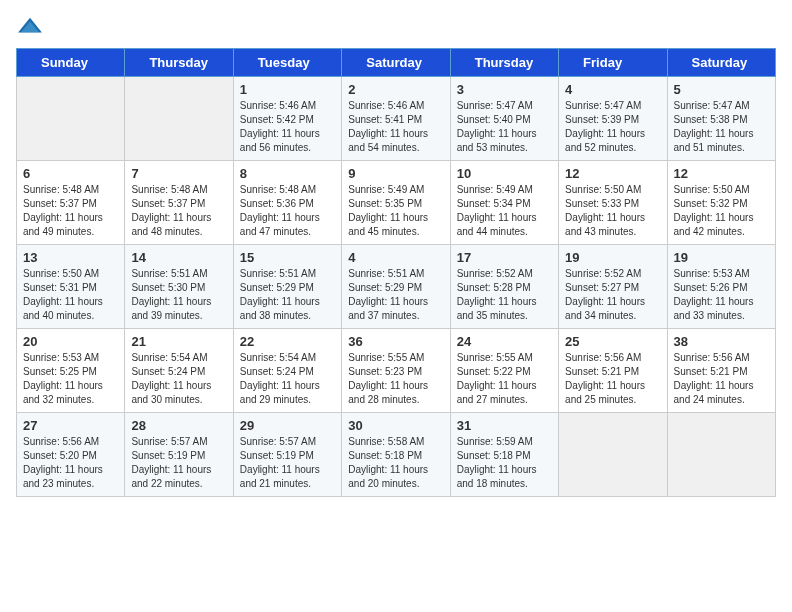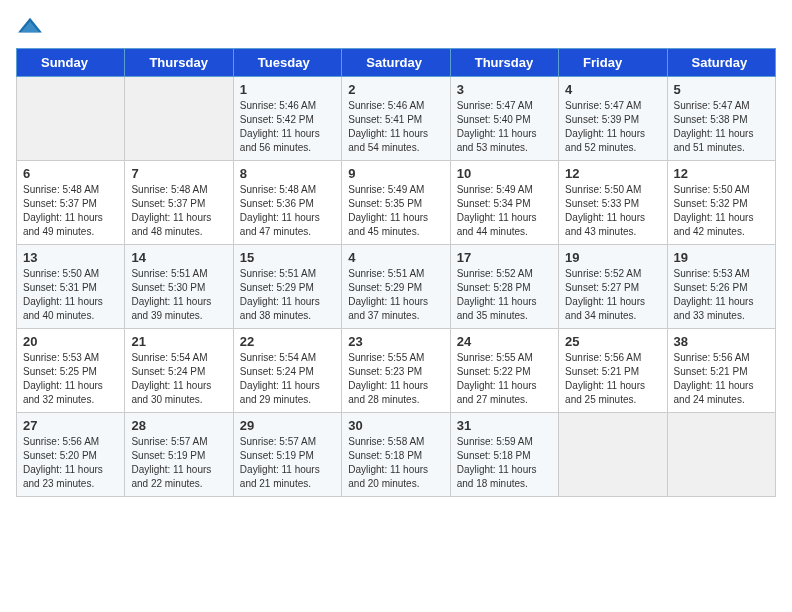--- a/index.html
+++ b/index.html
@@ -187,21 +187,21 @@
         </td>
         <td>
           <span class="day-num">21</span>
           <div class="cell-content">Sunrise: 5:54 AM<br>Sunset: 5:24 PM<br>Daylight: 11 hours and 30 minutes.</div>
         </td>
         <td>
           <span class="day-num">22</span>
           <div class="cell-content">Sunrise: 5:54 AM<br>Sunset: 5:24 PM<br>Daylight: 11 hours and 29 minutes.</div>
         </td>
         <td>
-          <span class="day-num">23</span>
+          <span class="day-num">36</span>
           <div class="cell-content">Sunrise: 5:55 AM<br>Sunset: 5:23 PM<br>Daylight: 11 hours and 28 minutes.</div>
         </td>
         <td>
           <span class="day-num">24</span>
           <div class="cell-content">Sunrise: 5:55 AM<br>Sunset: 5:22 PM<br>Daylight: 11 hours and 27 minutes.</div>
         </td>
         <td>
           <span class="day-num">25</span>
           <div class="cell-content">Sunrise: 5:56 AM<br>Sunset: 5:21 PM<br>Daylight: 11 hours and 25 minutes.</div>
         </td>

